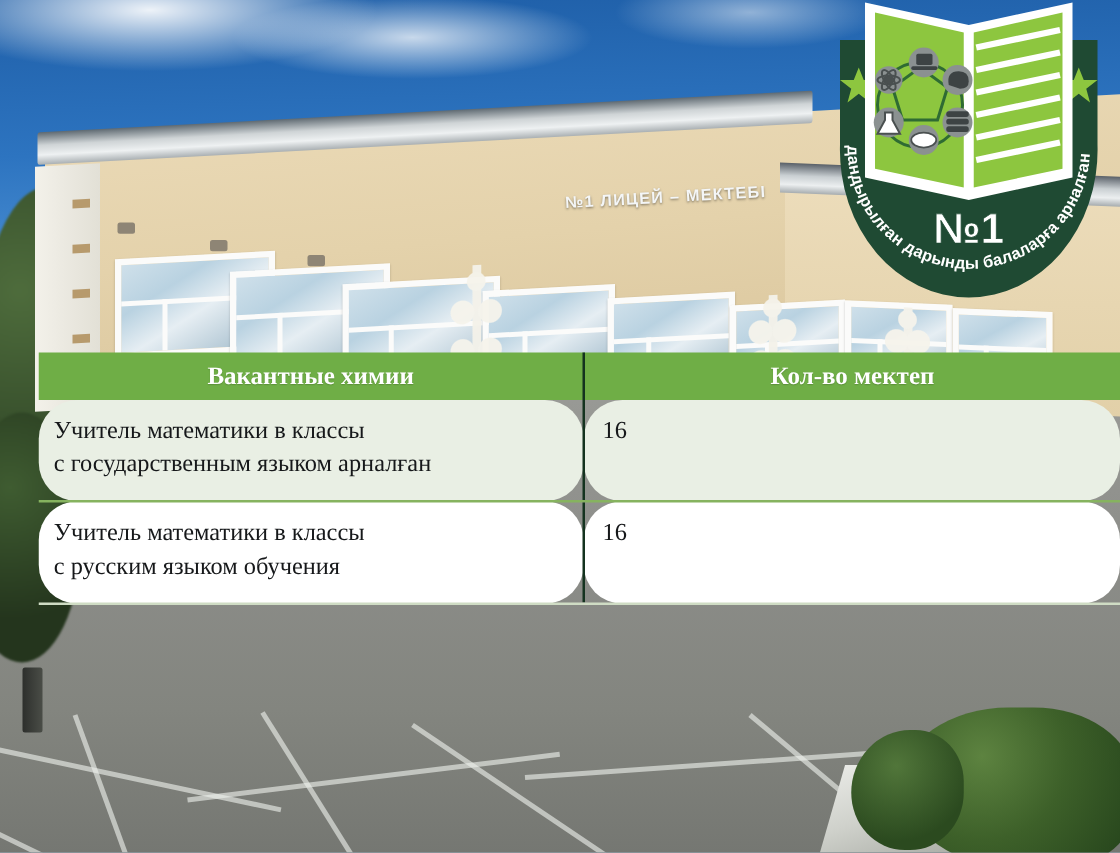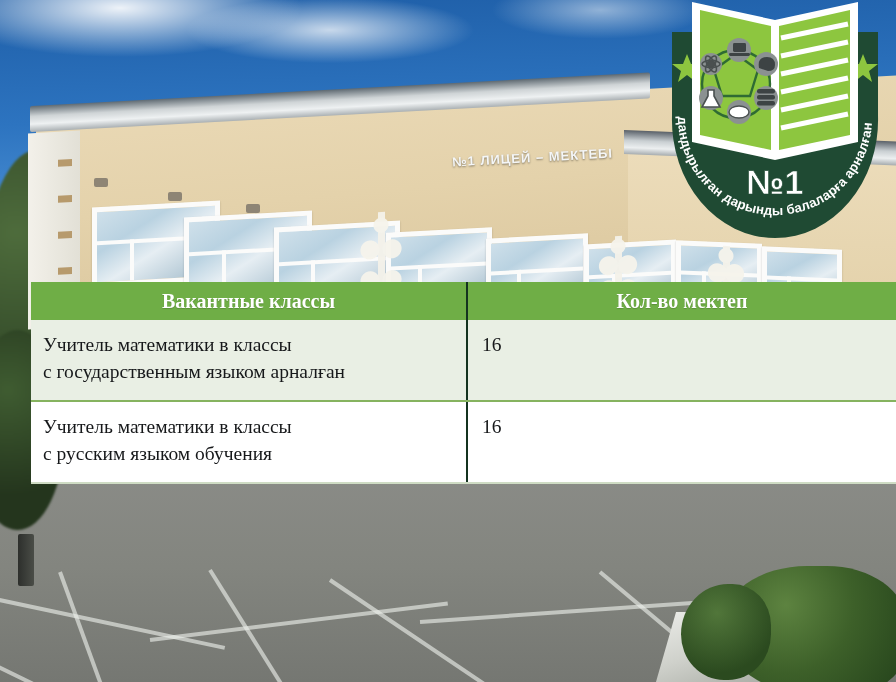--- a/index.html
+++ b/index.html
@@ -132,20 +132,21 @@
     background:#6FAE46;color:#ffffff;
     font-family:"Liberation Serif",serif;font-weight:700;font-size:20px;
     text-align:center;height:38px;padding:0;
     text-shadow:0 1px 1px rgba(0,0,0,.18);
   }
   .vac-table th.left-h{border-right:2px solid #14331f;}
   .vac-table td{
     font-family:"Liberation Serif",serif;font-size:19.5px;color:#16181a;
     padding:12px 0 14px 12px;vertical-align:top;line-height:1.38;
     border-bottom:2px solid #86b35f;
+    border-radius:31px;
   }
   .vac-table td.qty{border-left:2px solid #14331f;padding-left:14px;}
   .vac-table tr.tint td{background:#e9efe4;}
   .vac-table tr.plain td{background:#ffffff;}
   .vac-table tr:last-child td{border-bottom:2px solid #cfdcc4;}
   .cellline{display:block;white-space:nowrap;}
 </style>
 </head>
 <body>
 
@@ -279,21 +280,21 @@
     </svg>
   </div>
 
   <table class="vac-table">
     <colgroup>
         <col class="c1">
         <col class="c2">
       </colgroup>
     <thead>
       <tr>
-        <th class="left-h">Вакантные классы</th>
+        <th class="left-h">Вакантные химии</th>
         <th>Кол-во мектеп</th>
       </tr>
     </thead>
     <tbody>
       <tr class="tint">
         <td>
           <span class="cellline">Учитель математики в классы</span>
           <span class="cellline">с государственным языком арналған</span>
         </td>
         <td class="qty">16</td>

